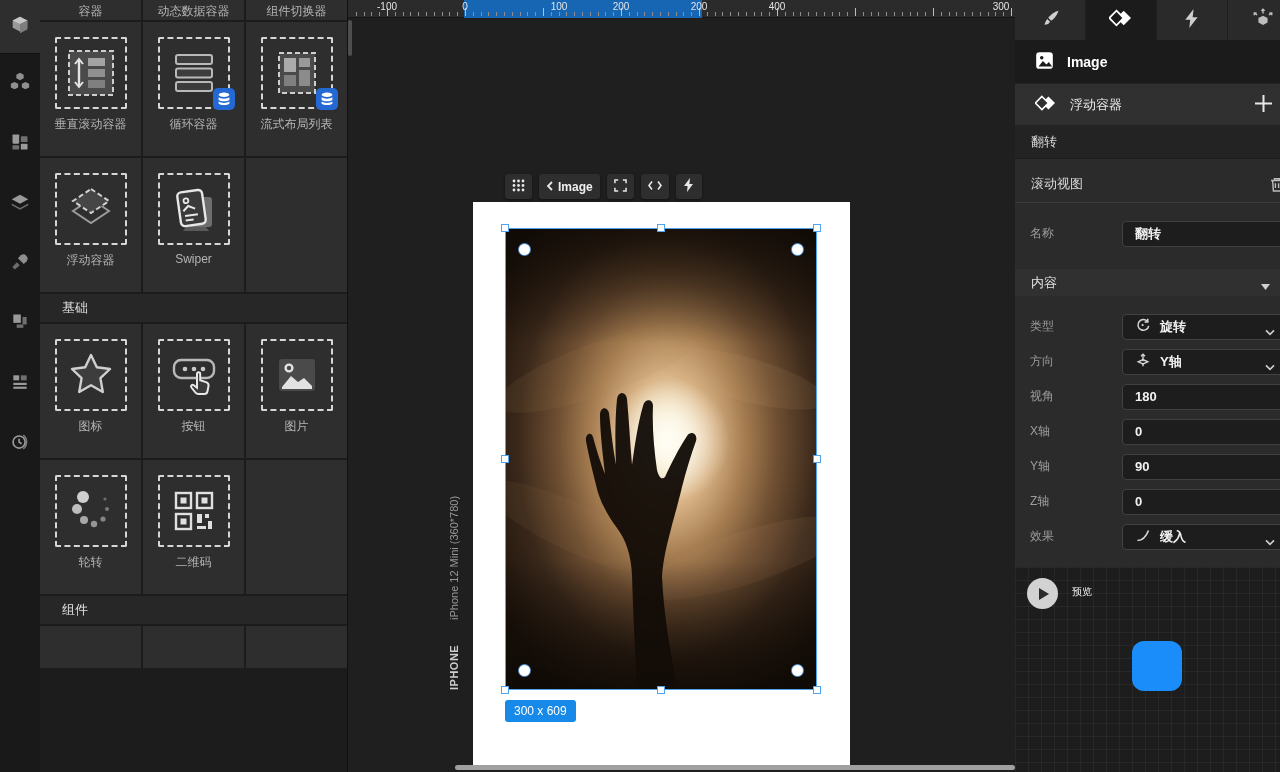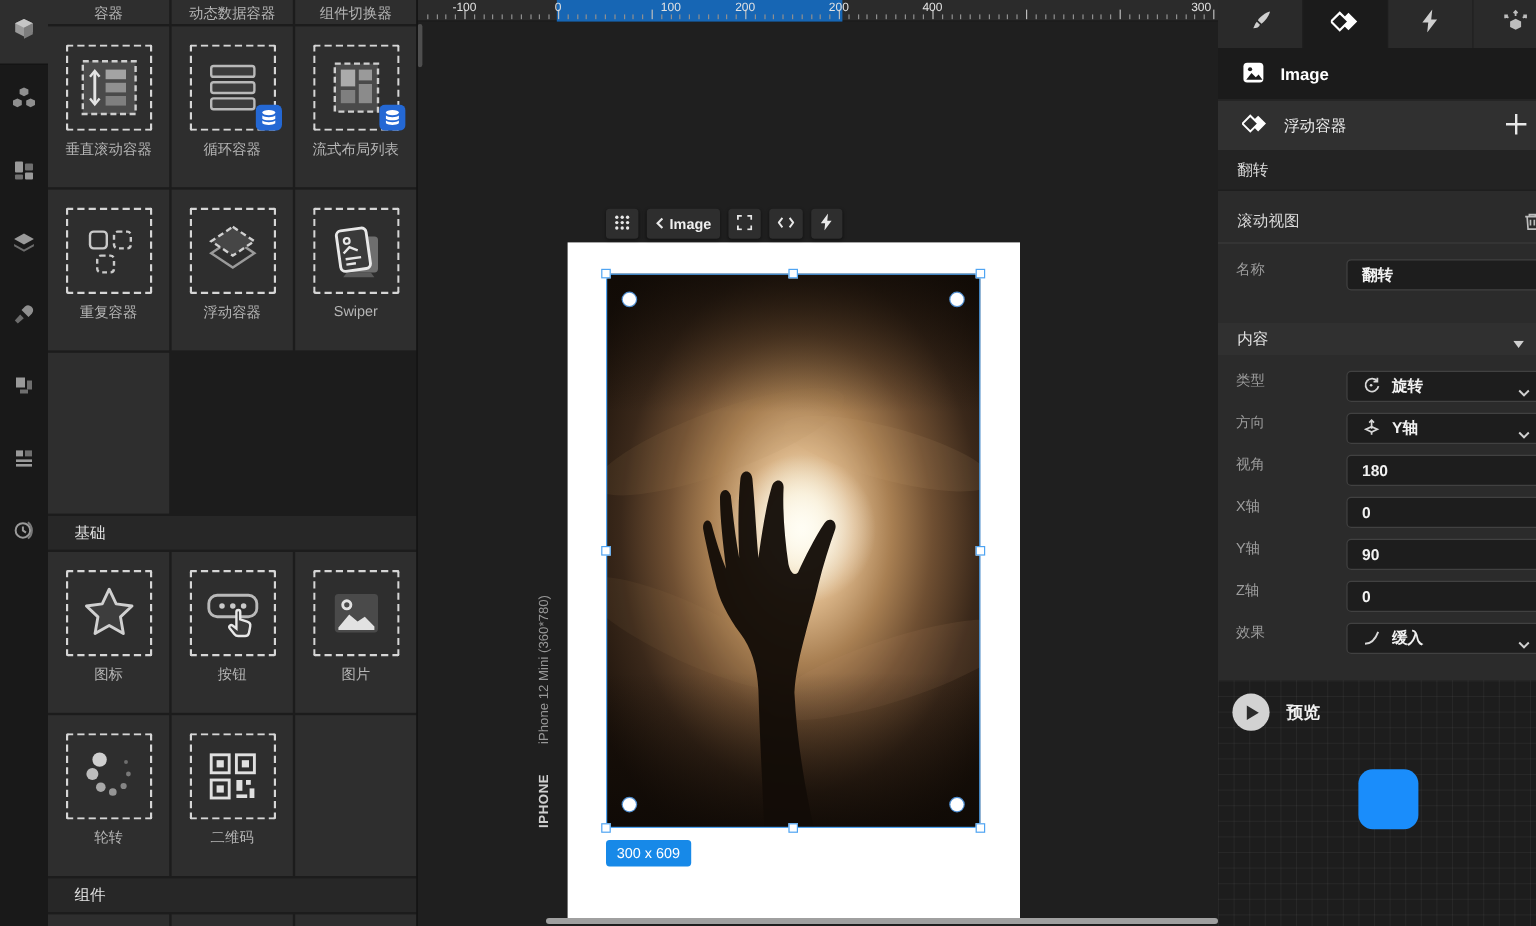--- a/index.html
+++ b/index.html
@@ -68,39 +68,39 @@
     padding-left:20px; gap:13px; color:#fff; font-weight:bold; font-size:14px; }
   .add-anim { height:42px; flex:none; background:#303030; display:flex; align-items:center; padding-left:20px;
     gap:13px; color:#ececec; font-size:13px; position:relative; border-top:1px solid #232323; cursor:pointer; }
   .add-plus { position:absolute; right:6px; top:9px; cursor:pointer; }
   .anim-item { height:34px; flex:none; background:#232323; display:flex; align-items:center; padding-left:16px;
     color:#dcdcdc; font-size:13px; border-bottom:1px solid #1d1d1d; cursor:pointer; }
   .settings-header { margin-top:7px; height:37px; flex:none; display:flex; align-items:center; padding-left:16px;
     color:#d8d8d8; font-size:13px; border-bottom:1px solid #3b3b3b; position:relative; }
   .trash { position:absolute; right:-5px; top:10px; cursor:pointer; }
   .fields { padding-top:13px; flex:none; }
-  .field-row { height:35px; display:flex; padding-left:15px; }
+  .field-row { height:35px; display:flex; align-items:center; padding-left:15px; }
   .field-label { width:92px; font-size:12px; color:#9c9c9c; flex:none; }
   .field-input { position:relative; width:180px; height:26px; background:#1d1d1d; border:1px solid #414141;
     border-radius:4px; display:flex; align-items:center; padding-left:12px; gap:9px; color:#f2f2f2;
     font-size:13px; font-weight:600; flex:none; cursor:text; }
   .field-input.select { cursor:pointer; }
   .field-input .chevron { position:absolute; left:142px; top:9px; }
   .content-bar { margin-top:18px; height:27px; flex:none; background:#303030; display:flex; align-items:center;
     padding-left:16px; color:#e4e4e4; font-size:13px; position:relative; cursor:pointer; }
   .content-caret { position:absolute; right:10px; top:9px; }
   .preview-area { margin-top:13px; flex:1; background-color:#1d1d1d; position:relative;
     background-image:linear-gradient(rgba(255,255,255,.045) 1px, transparent 1px),
       linear-gradient(90deg, rgba(255,255,255,.045) 1px, transparent 1px);
     background-size:13px 13px; padding:11px 0 0 12px; display:flex; align-items:flex-start; gap:14px; }
   .play-btn { width:31px; height:31px; border-radius:50%; background:#d2d2d2; display:flex; align-items:center;
     justify-content:center; flex:none; cursor:pointer; }
   .play-tri { width:0; height:0; border-left:10px solid #2b2b2b; border-top:6px solid transparent;
     border-bottom:6px solid transparent; margin-left:3px; }
-  .preview-label { color:#f0f0f0; font-size:14px; font-weight:bold; margin-top:7px; }
+  .preview-label { color:#f0f0f0; font-size:10px; font-weight:normal; margin-top:7px; }
   .preview-square { position:absolute; left:117px; top:74px; width:50px; height:50px; border-radius:12px;
     background:#1a8dfb; cursor:pointer; }
 </style>
 </head>
 <body>
 
 <div class="app">
 
   <aside class="rail" id="rail">
       <div class="rail-item active">
@@ -214,30 +214,20 @@
           <span class="db-badge"><svg width="22" height="22" viewBox="0 0 22 22">
               <rect width="22" height="22" rx="5" fill="#2468d4"></rect>
               <g fill="#fff">
                 <ellipse cx="11" cy="6.8" rx="5.4" ry="2.2"></ellipse>
                 <path d="M5.6 9.3c1.1.9 3.1 1.4 5.4 1.4s4.3-.5 5.4-1.4v2.6c-1.1.9-3.1 1.4-5.4 1.4s-4.3-.5-5.4-1.4z"></path>
                 <path d="M5.6 13.5c1.1.9 3.1 1.4 5.4 1.4s4.3-.5 5.4-1.4v2.2c-1.1.9-3.1 1.4-5.4 1.4s-4.3-.5-5.4-1.4z"></path>
               </g>
             </svg></span>
         </div>
         <div class="tile-label">流式布局列表</div>
-      </div>
-      <div class="lib-cell">
-        <div class="tile-box">
-          <svg width="56" height="56" viewBox="0 0 56 56" fill="none" stroke="#c9c9c9" stroke-width="2">
-            <rect x="12" y="12" width="14" height="14" rx="3"></rect>
-            <rect x="32" y="12" width="14" height="14" rx="3" stroke-dasharray="4 3"></rect>
-            <rect x="18" y="32" width="14" height="14" rx="3" stroke-dasharray="4 3"></rect>
-          </svg>
-        </div>
-        <div class="tile-label">重复容器</div>
       </div>
       <div class="lib-cell">
         <div class="tile-box">
           <svg width="56" height="56" viewBox="0 0 56 56">
             <path d="M28 18 46 30 28 42 10 30z" fill="none" stroke="#9a9a9a" stroke-width="2"></path>
             <path d="M28 8 46 20 28 32 10 20z" fill="#464646" stroke="#d0d0d0" stroke-width="2" stroke-dasharray="5 3"></path>
           </svg>
         </div>
         <div class="tile-label">浮动容器</div>
       </div>

